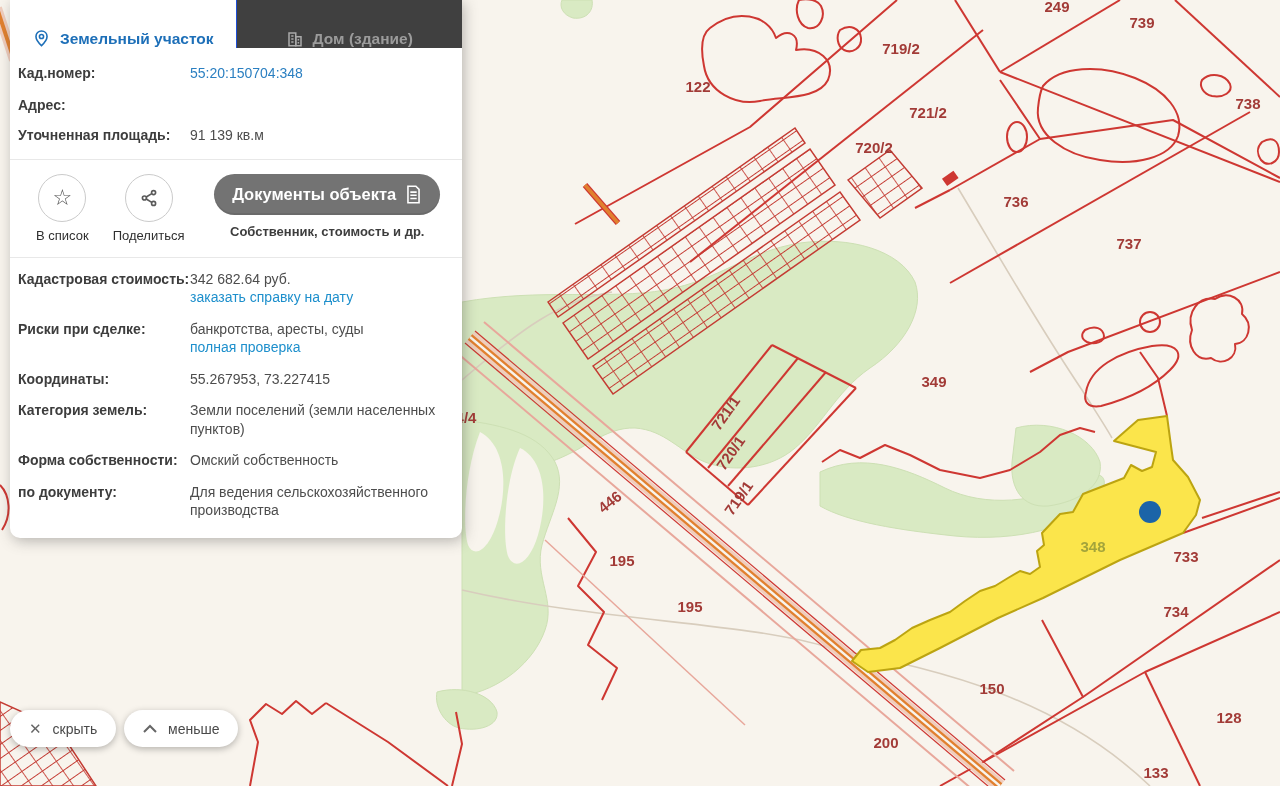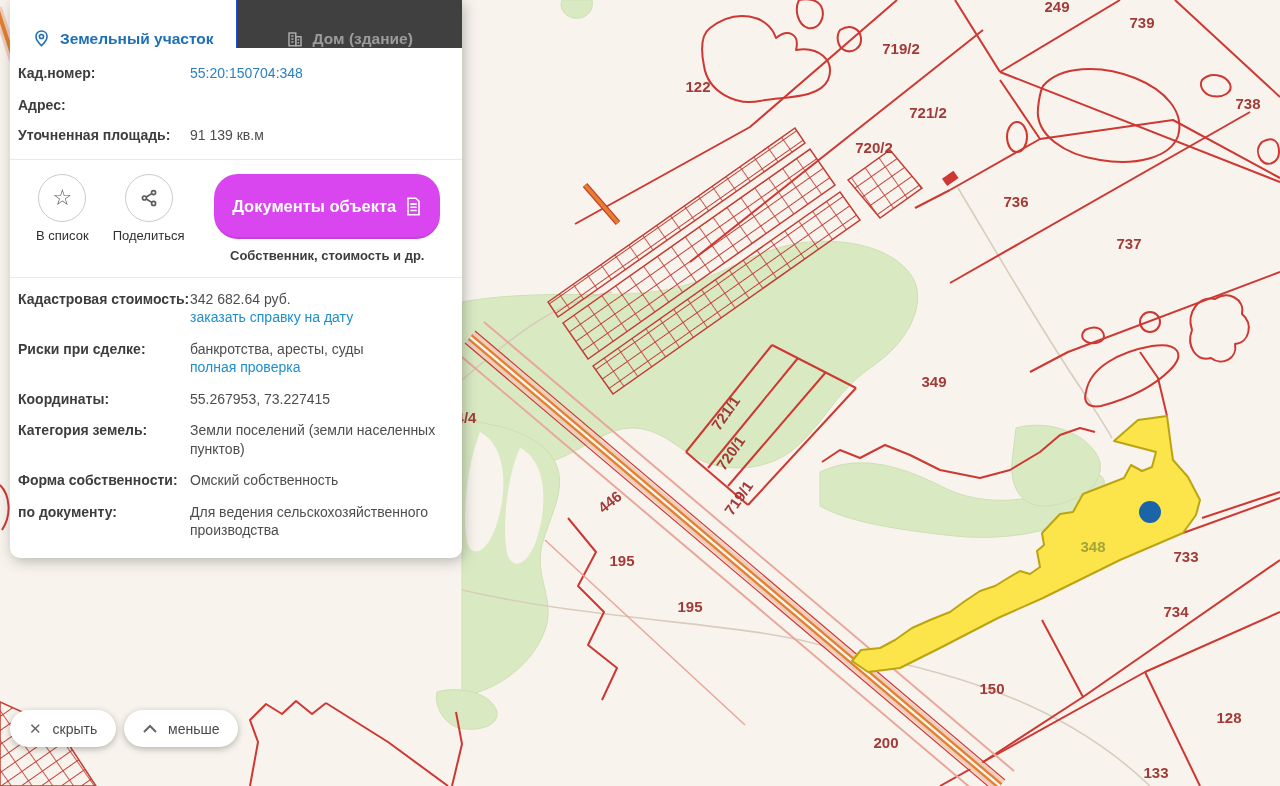--- a/index.html
+++ b/index.html
@@ -23,22 +23,22 @@
   .row .val{flex:1;color:#4d4d4d}
   .blue-link{color:#1d8fcc;text-decoration:none;cursor:pointer;display:inline-block}
   .kad-link{color:#2a7fc1}
   .sep{border:none;border-top:1px solid #e8e8e8;margin:10px 0 12px}
   .actions{display:flex;align-items:flex-start;padding:2px 16px 0 26px}
   .action{display:flex;flex-direction:column;align-items:center;margin-right:24px;
     font-size:13px;color:#2f2f2f;cursor:pointer}
   .circle-btn{width:46px;height:46px;border:1px solid #cbcbcb;border-radius:50%;
     background:#fff;display:flex;align-items:center;justify-content:center;margin-bottom:6px}
   .docs{flex:1;display:flex;flex-direction:column;align-items:center}
-  .docs-btn{background:#d946ef;color:#fff;font-weight:700;font-size:16.5px;border:none;
-    border-radius:24px;padding:23px 18px;display:flex;gap:9px;align-items:center;cursor:pointer;
+  .docs-btn{background:#737373;color:#fff;font-weight:700;font-size:16.5px;border:none;
+    border-radius:24px;padding:11px 18px;display:flex;gap:9px;align-items:center;cursor:pointer;
     box-shadow:inset 0 -2px 0 rgba(0,0,0,.08)}
   .docs-sub{font-size:13px;color:#3d3d3d;margin-top:9px;font-weight:700}
 
   
   .pill{position:absolute;top:710px;height:37px;background:#fff;border-radius:19px;
     box-shadow:0 2px 7px rgba(0,0,0,.28);display:flex;align-items:center;gap:11px;
     padding:0 19px;font-size:14px;color:#4a4a4a;z-index:6;cursor:pointer}
   #pill-hide{left:10px}
   #pill-less{left:124px}
   .x-ico{font-size:15px;color:#666;line-height:1}

